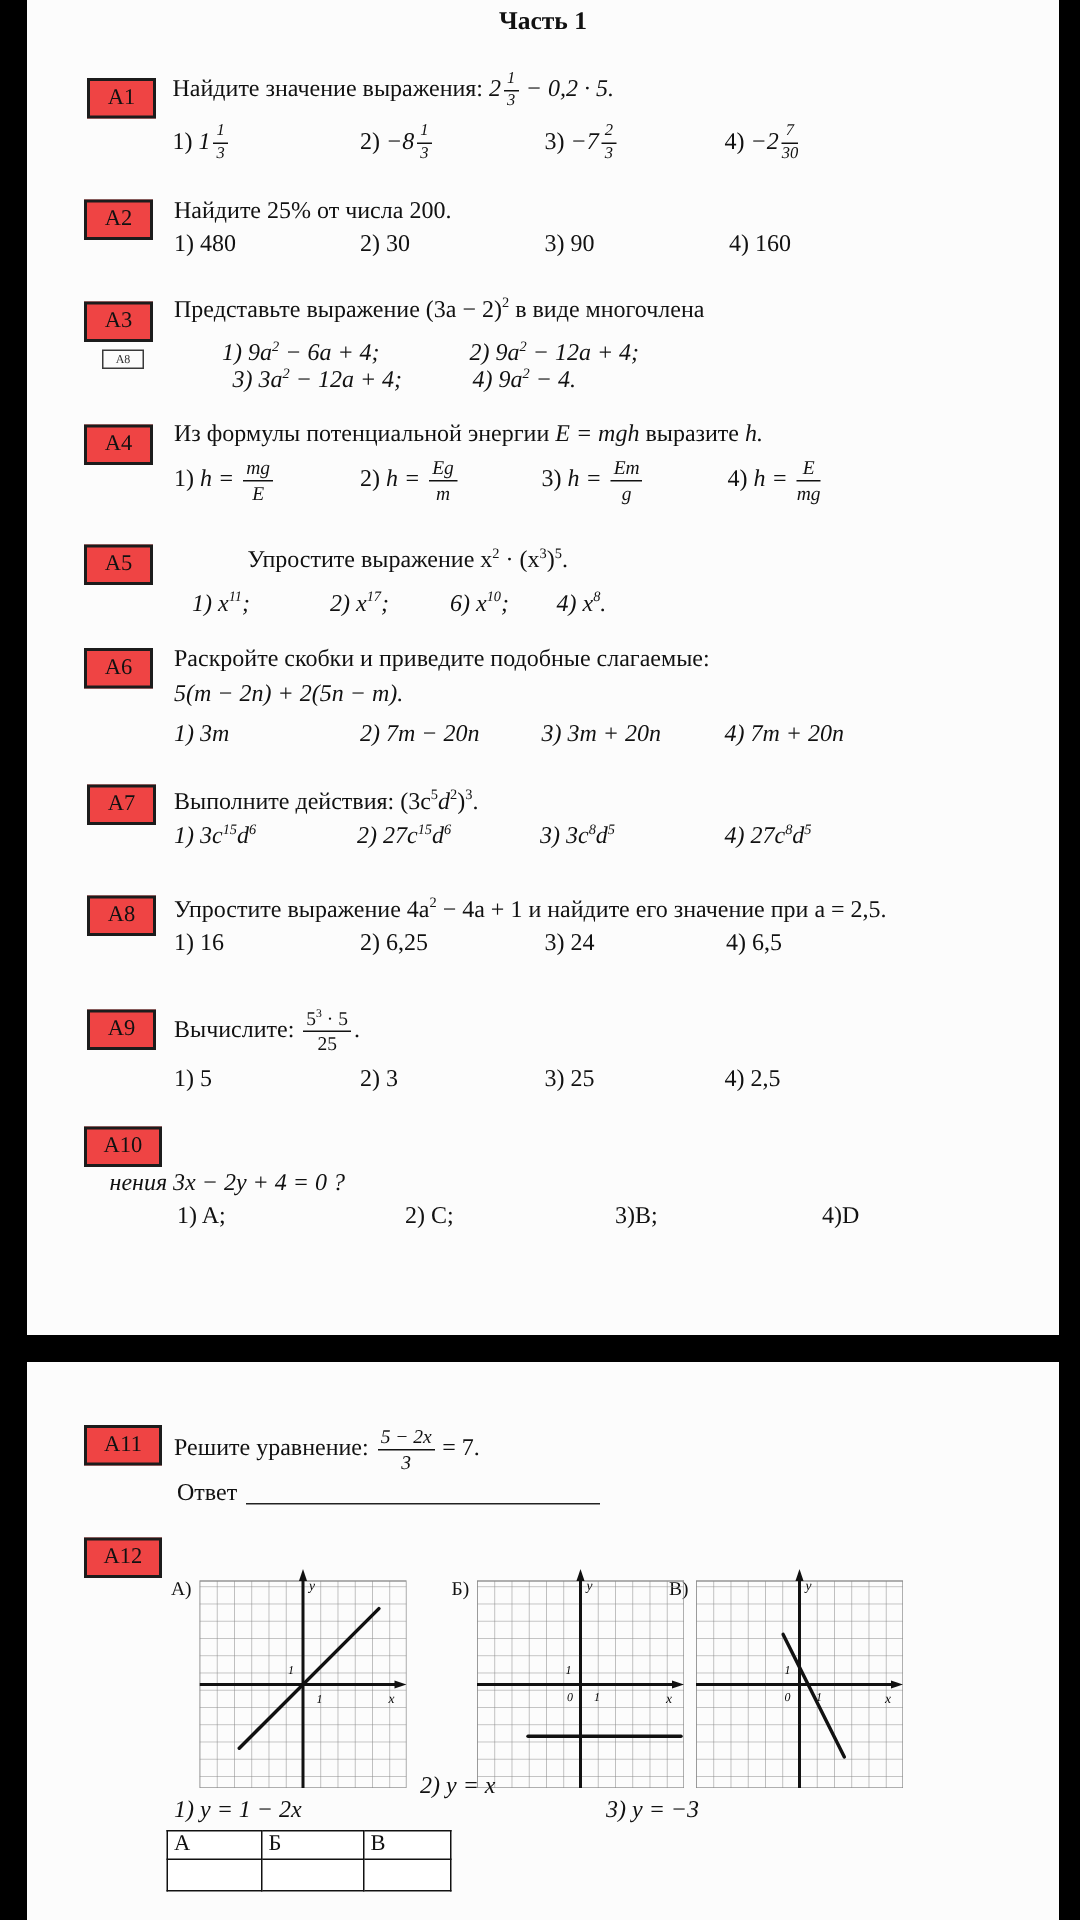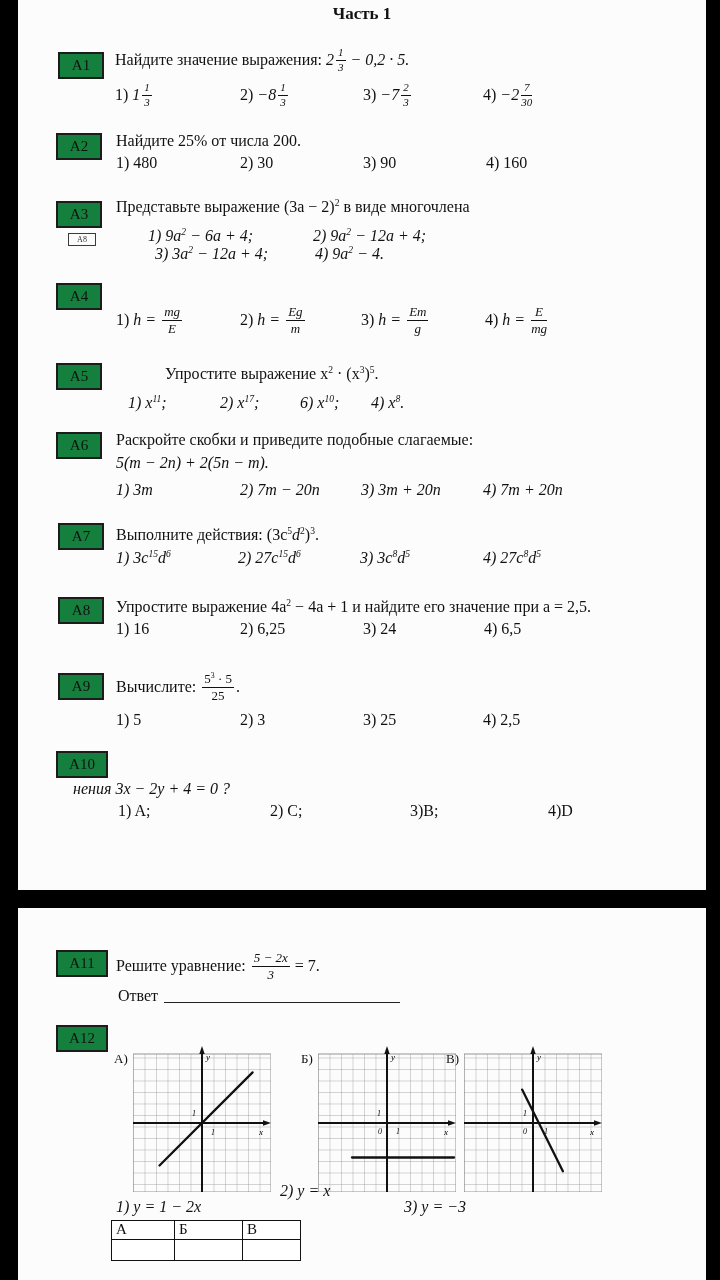--- a/index.html
+++ b/index.html
@@ -3,21 +3,21 @@
 <meta charset="utf-8">
 <style>
   html,body{margin:0;padding:0;}
   body{width:720px;height:1280px;background:#000;position:relative;overflow:hidden;
        font-family:"Liberation Serif",serif;color:#111;}
   .page{position:absolute;left:18px;width:688px;background:#fcfcfc;}
   #page1{top:0;height:890px;}
   #page2{top:908px;height:372px;}
   .title{position:absolute;top:4px;left:0;right:0;text-align:center;
          font-weight:bold;font-size:17px;}
-  .box{position:absolute;width:42px;height:23px;border:2px solid #1c1c1c;background:#15803d;
+  .box{position:absolute;width:42px;height:23px;border:2px solid #1c1c1c;background:#ef4444;
        font-size:15px;text-align:center;line-height:23px;}
   .box.wide{width:48px;}
   .minibox{position:absolute;width:26px;height:11px;border:1px solid #3a3a3a;
        font-size:8px;text-align:center;line-height:11px;color:#333;}
   .q,.opt{position:absolute;font-size:16px;white-space:nowrap;}
   .row{display:flex;align-items:center;}
   .row .gap{margin-right:4px;}
   .row .lgap{margin-left:3px;}
   .m{font-style:italic;}
   sup{font-size:0.6em;line-height:0;}
@@ -93,20 +93,21 @@
 
   <div class="box" style="left:38px;top:201px">A3</div>
   <div class="minibox" style="left:50px;top:233px">А8</div>
   <div class="q" style="left:98px;top:198px"><span>Представьте выражение (3a − 2)</span><sup>2</sup><span> в виде многочлена</span></div>
   <span class="opt m" style="left:130px;top:227px"><span>1) 9a</span><sup>2</sup><span> − 6a + 4;</span></span>
   <span class="opt m" style="left:295px;top:227px"><span>2) 9a</span><sup>2</sup><span> − 12a + 4;</span></span>
   <span class="opt m" style="left:137px;top:245px"><span>3) 3a</span><sup>2</sup><span> − 12a + 4;</span></span>
   <span class="opt m" style="left:297px;top:245px"><span>4) 9a</span><sup>2</sup><span> − 4.</span></span>
 
   <div class="box" style="left:38px;top:283px">A4</div>
+  <div class="q" style="left:98px;top:281px"><span>Из формулы потенциальной энергии </span><span class="m">E = mgh</span><span> выразите </span><span class="m">h.</span></div>
   <span class="opt row" style="left:98px;top:303px;height:34px">
       <span class="gap">1)</span>
       <span class="m gap">h =</span>
       <span class="frac m">
         <span class="fn">mg</span>
         <span class="fd">E</span>
       </span>
     </span>
   <span class="opt row" style="left:222px;top:303px;height:34px">
       <span class="gap">2)</span>

